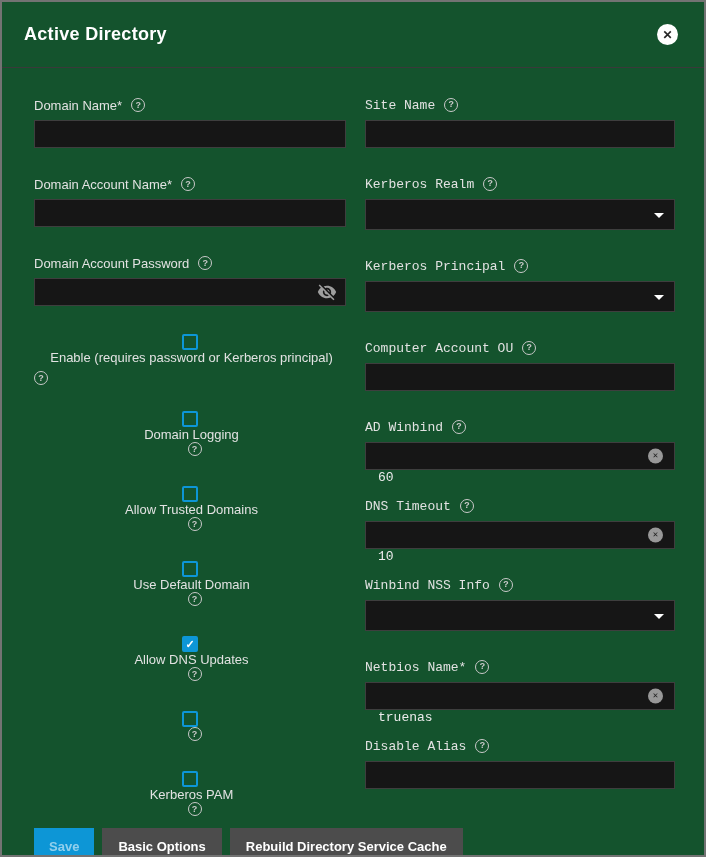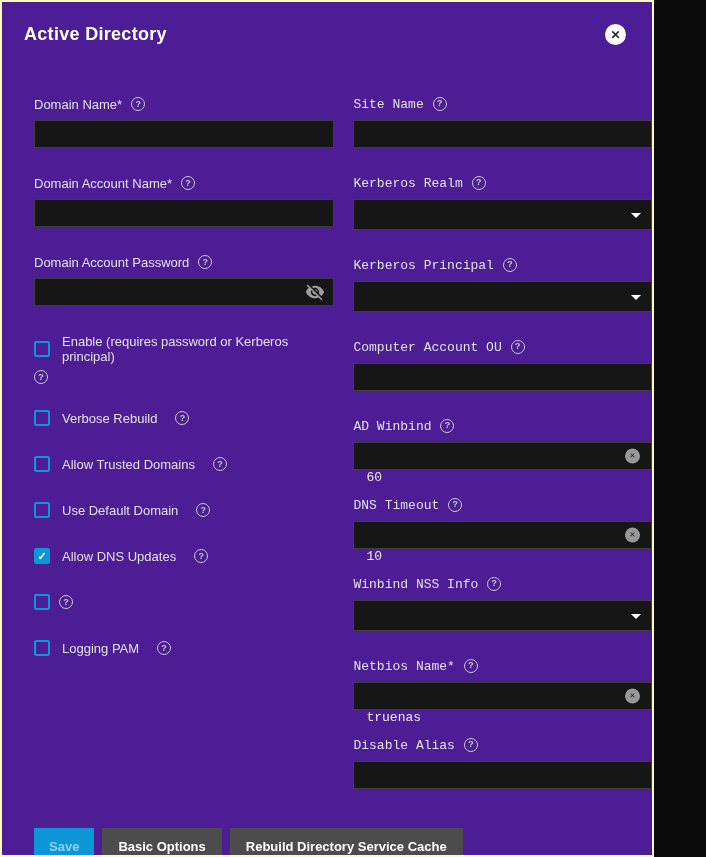--- a/index.html
+++ b/index.html
@@ -1,39 +1,39 @@
 <!DOCTYPE html>
 <html><head>
 <meta charset="utf-8">
 <style>
   * { box-sizing: border-box; margin: 0; padding: 0; }
   html, body { width: 706px; height: 857px; background: #0a0a0a; }
   body { font-family: "Liberation Sans", sans-serif; }
   .dialog {
-    position: relative; width: 654px; height: 857px;
-    background: #4c1d95; border: 2px solid #fef9c3; overflow: hidden;
+    position: relative; width: 706px; height: 857px;
+    background: #14532d; border: 2px solid #737373; overflow: hidden;
   }
   
   .header {
     height: 66px; display: flex; align-items: center; justify-content: space-between;
     padding: 0 26px 0 22px; border-bottom: 1px solid #3a3a3a;
   }
   .title { font-size: 18px; font-weight: bold; color: #ffffff; letter-spacing: 0.3px; }
   .close-btn {
     width: 21px; height: 21px; border-radius: 50%; background: #ffffff; color: #262626;
     display: flex; align-items: center; justify-content: center;
     font-size: 12px; font-weight: bold; cursor: pointer; line-height: 1;
   }
   
   .content { display: flex; padding: 29px 0 0 32px; }
   .col-left { width: 312px; margin-right: 19px; }
   .col-right { width: 310px; font-family: Liberation Mono, monospace; }
   
   .field { margin-bottom: 28px; }
-  .label-row { display: flex; align-items: flex-start; margin-bottom: 7px; height: 16px; }
+  .label-row { display: flex; align-items: center; margin-bottom: 7px; height: 16px; }
   .label { font-size: 13px; color: #e2e2e2; }
   .help-icon {
     margin-left: 9px; width: 14px; height: 14px; flex: none;
     border: 1.5px solid #c9c9c9; border-radius: 50%; color: #c9c9c9;
     font-size: 9px; font-weight: bold; line-height: 1;
     display: inline-flex; align-items: center; justify-content: center; cursor: pointer;
   }
   .control {
     position: relative; height: 28px; background: #161616;
     border: 1px solid #3e3e3e; display: flex; align-items: center;
@@ -54,21 +54,21 @@
     position: absolute; right: 8px; top: 50%; transform: translateY(-50%);
     display: flex; align-items: center; cursor: pointer;
   }
   .clear-icon {
     width: 15px; height: 15px; border-radius: 50%; background: #989898; color: #262626;
     font-size: 9px; font-weight: bold; line-height: 1;
     display: flex; align-items: center; justify-content: center; margin-right: 3px;
   }
   .eye-icon { display: flex; }
   
-  .check-row { display: flex; align-items: center; margin-bottom: 30px; }
+  .check-row { display: flex; align-items: center; margin-bottom: 30px; flex-direction: column; }
   .checkbox {
     width: 16px; height: 16px; flex: none; border: 2px solid #0d96d6; border-radius: 2px;
     background: transparent; cursor: pointer; color: transparent;
     display: flex; align-items: center; justify-content: center;
     font-size: 11px; line-height: 1;
   }
   .checkbox.checked { background: #0d96d6; color: #ffffff; font-weight: bold; }
   .check-label { font-size: 13px; color: #e2e2e2; margin: 0 9px 0 12px; }
   .help-line { margin: -25px 0 25px 0; height: 16px; display: flex; align-items: center; }
   .help-line .help-icon { margin-left: 0; }
@@ -126,21 +126,21 @@
         </div>
         <div class="check-row">
           <span class="checkbox"></span>
           <span class="check-label">Enable (requires password or Kerberos principal)</span>
         </div>
         <div class="help-line">
           <span class="help-icon">?</span>
         </div>
         <div class="check-row">
           <span class="checkbox"></span>
-          <span class="check-label">Verbose Rebuild</span>
+          <span class="check-label">Domain Logging</span>
           <span class="help-icon">?</span>
         </div>
         <div class="check-row">
           <span class="checkbox"></span>
           <span class="check-label">Allow Trusted Domains</span>
           <span class="help-icon">?</span>
         </div>
         <div class="check-row">
           <span class="checkbox"></span>
           <span class="check-label">Use Default Domain</span>
@@ -150,21 +150,21 @@
           <span class="checkbox checked">✓</span>
           <span class="check-label">Allow DNS Updates</span>
           <span class="help-icon">?</span>
         </div>
         <div class="check-row">
           <span class="checkbox"></span>
           <span class="help-icon">?</span>
         </div>
         <div class="check-row">
           <span class="checkbox"></span>
-          <span class="check-label">Logging PAM</span>
+          <span class="check-label">Kerberos PAM</span>
           <span class="help-icon">?</span>
         </div>
       </div>
     <div class="col-right" id="col-right">
         <div class="field">
           <div class="label-row">
             <span class="label">Site Name</span>
             <span class="help-icon">?</span>
           </div>
           <div class="control">

